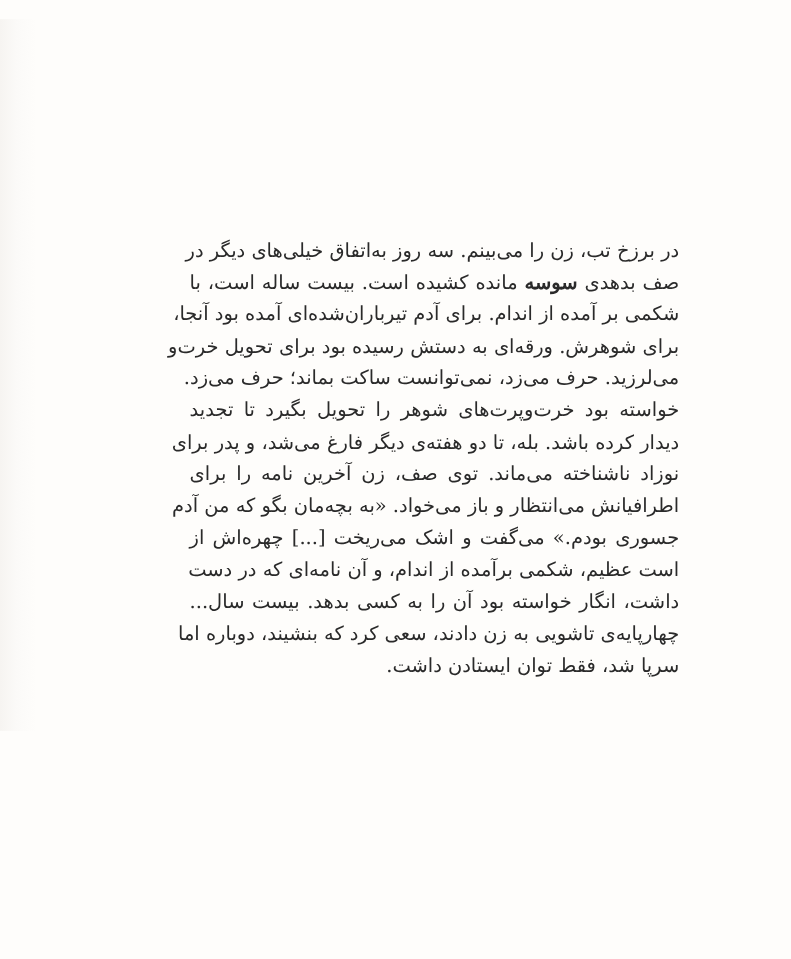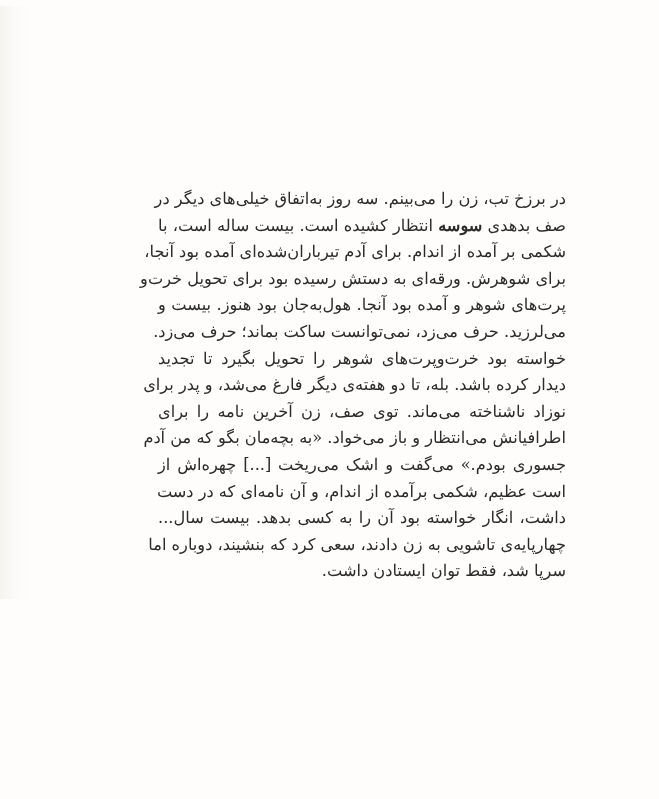--- a/index.html
+++ b/index.html
@@ -9,21 +9,21 @@
     body {
       width: 659px;
       height: 799px;
       background: #fefdfb;
       position: relative;
       overflow: hidden;
       font-family: "DejaVu Serif", serif;
     }
     .page {
       position: absolute;
-      left: 0; top: 6px;
+      left: 0; top: 16px;
       width: 659px; height: 593px;
       background: linear-gradient(to right, #f6f4f1 0px, #fbfaf8 14px, #fefdfb 30px, #fefdfb 100%);
     }
     .text-block {
       position: absolute;
       left: 158px;
       top: 180px;
       width: 408px;
       direction: rtl;
       text-align: justify;
@@ -45,24 +45,23 @@
     .bold {
       font-weight: bold;
     }
   </style>
 </head>
 <body>
 
 <div class="page">
   <div class="text-block">
     <span class="line">در برزخ تب، زن را می‌بینم. سه روز به‌اتفاق خیلی‌های دیگر در</span>
-    <span class="line"><span>صف بدهد‌ی </span><span class="bold">سوسه</span><span> انتظار کشیده است. بیست ساله است، با</span></span>
+    <span class="line"><span>صف بدهد‌ی </span><span class="bold">سوسه</span><span> مانده کشیده است. بیست ساله است، با</span></span>
     <span class="line">شکمی بر آمده از اندام. برای آدم تیرباران‌شده‌ای آمده بود آنجا،</span>
     <span class="line">برای شوهرش. ورقه‌ای به دستش رسیده بود برای تحویل خرت‌و</span>
-    <span class="line">پرت‌های شوهر و آمده بود آنجا. هول‌به‌جان بود هنوز. بیست و</span>
     <span class="line">می‌لرزید. حرف می‌زد، نمی‌توانست ساکت بماند؛ حرف می‌زد.</span>
     <span class="line">خواسته بود خرت‌وپرت‌های شوهر را تحویل بگیرد تا تجدید</span>
     <span class="line">دیدار کرده باشد. بله، تا دو هفته‌ی دیگر فارغ می‌شد، و پدر برای</span>
     <span class="line">نوزاد ناشناخته می‌ماند. توی صف، زن آخرین نامه را برای</span>
     <span class="line">اطرافیانش می‌انتظار و باز می‌خواد. «به بچه‌مان بگو که من آدم</span>
     <span class="line">جسوری بودم.» می‌گفت و اشک می‌ریخت [...] چهره‌اش از</span>
     <span class="line">است عظیم، شکمی برآمده از اندام،  و آن نامه‌ای که در دست</span>
     <span class="line">داشت، انگار خواسته بود آن را به کسی بدهد. بیست سال...</span>
     <span class="line">چهارپایه‌ی تاشویی به زن دادند، سعی کرد که بنشیند، دوباره اما</span>
     <span class="line last">سرپا شد، فقط توان ایستادن داشت.</span>

